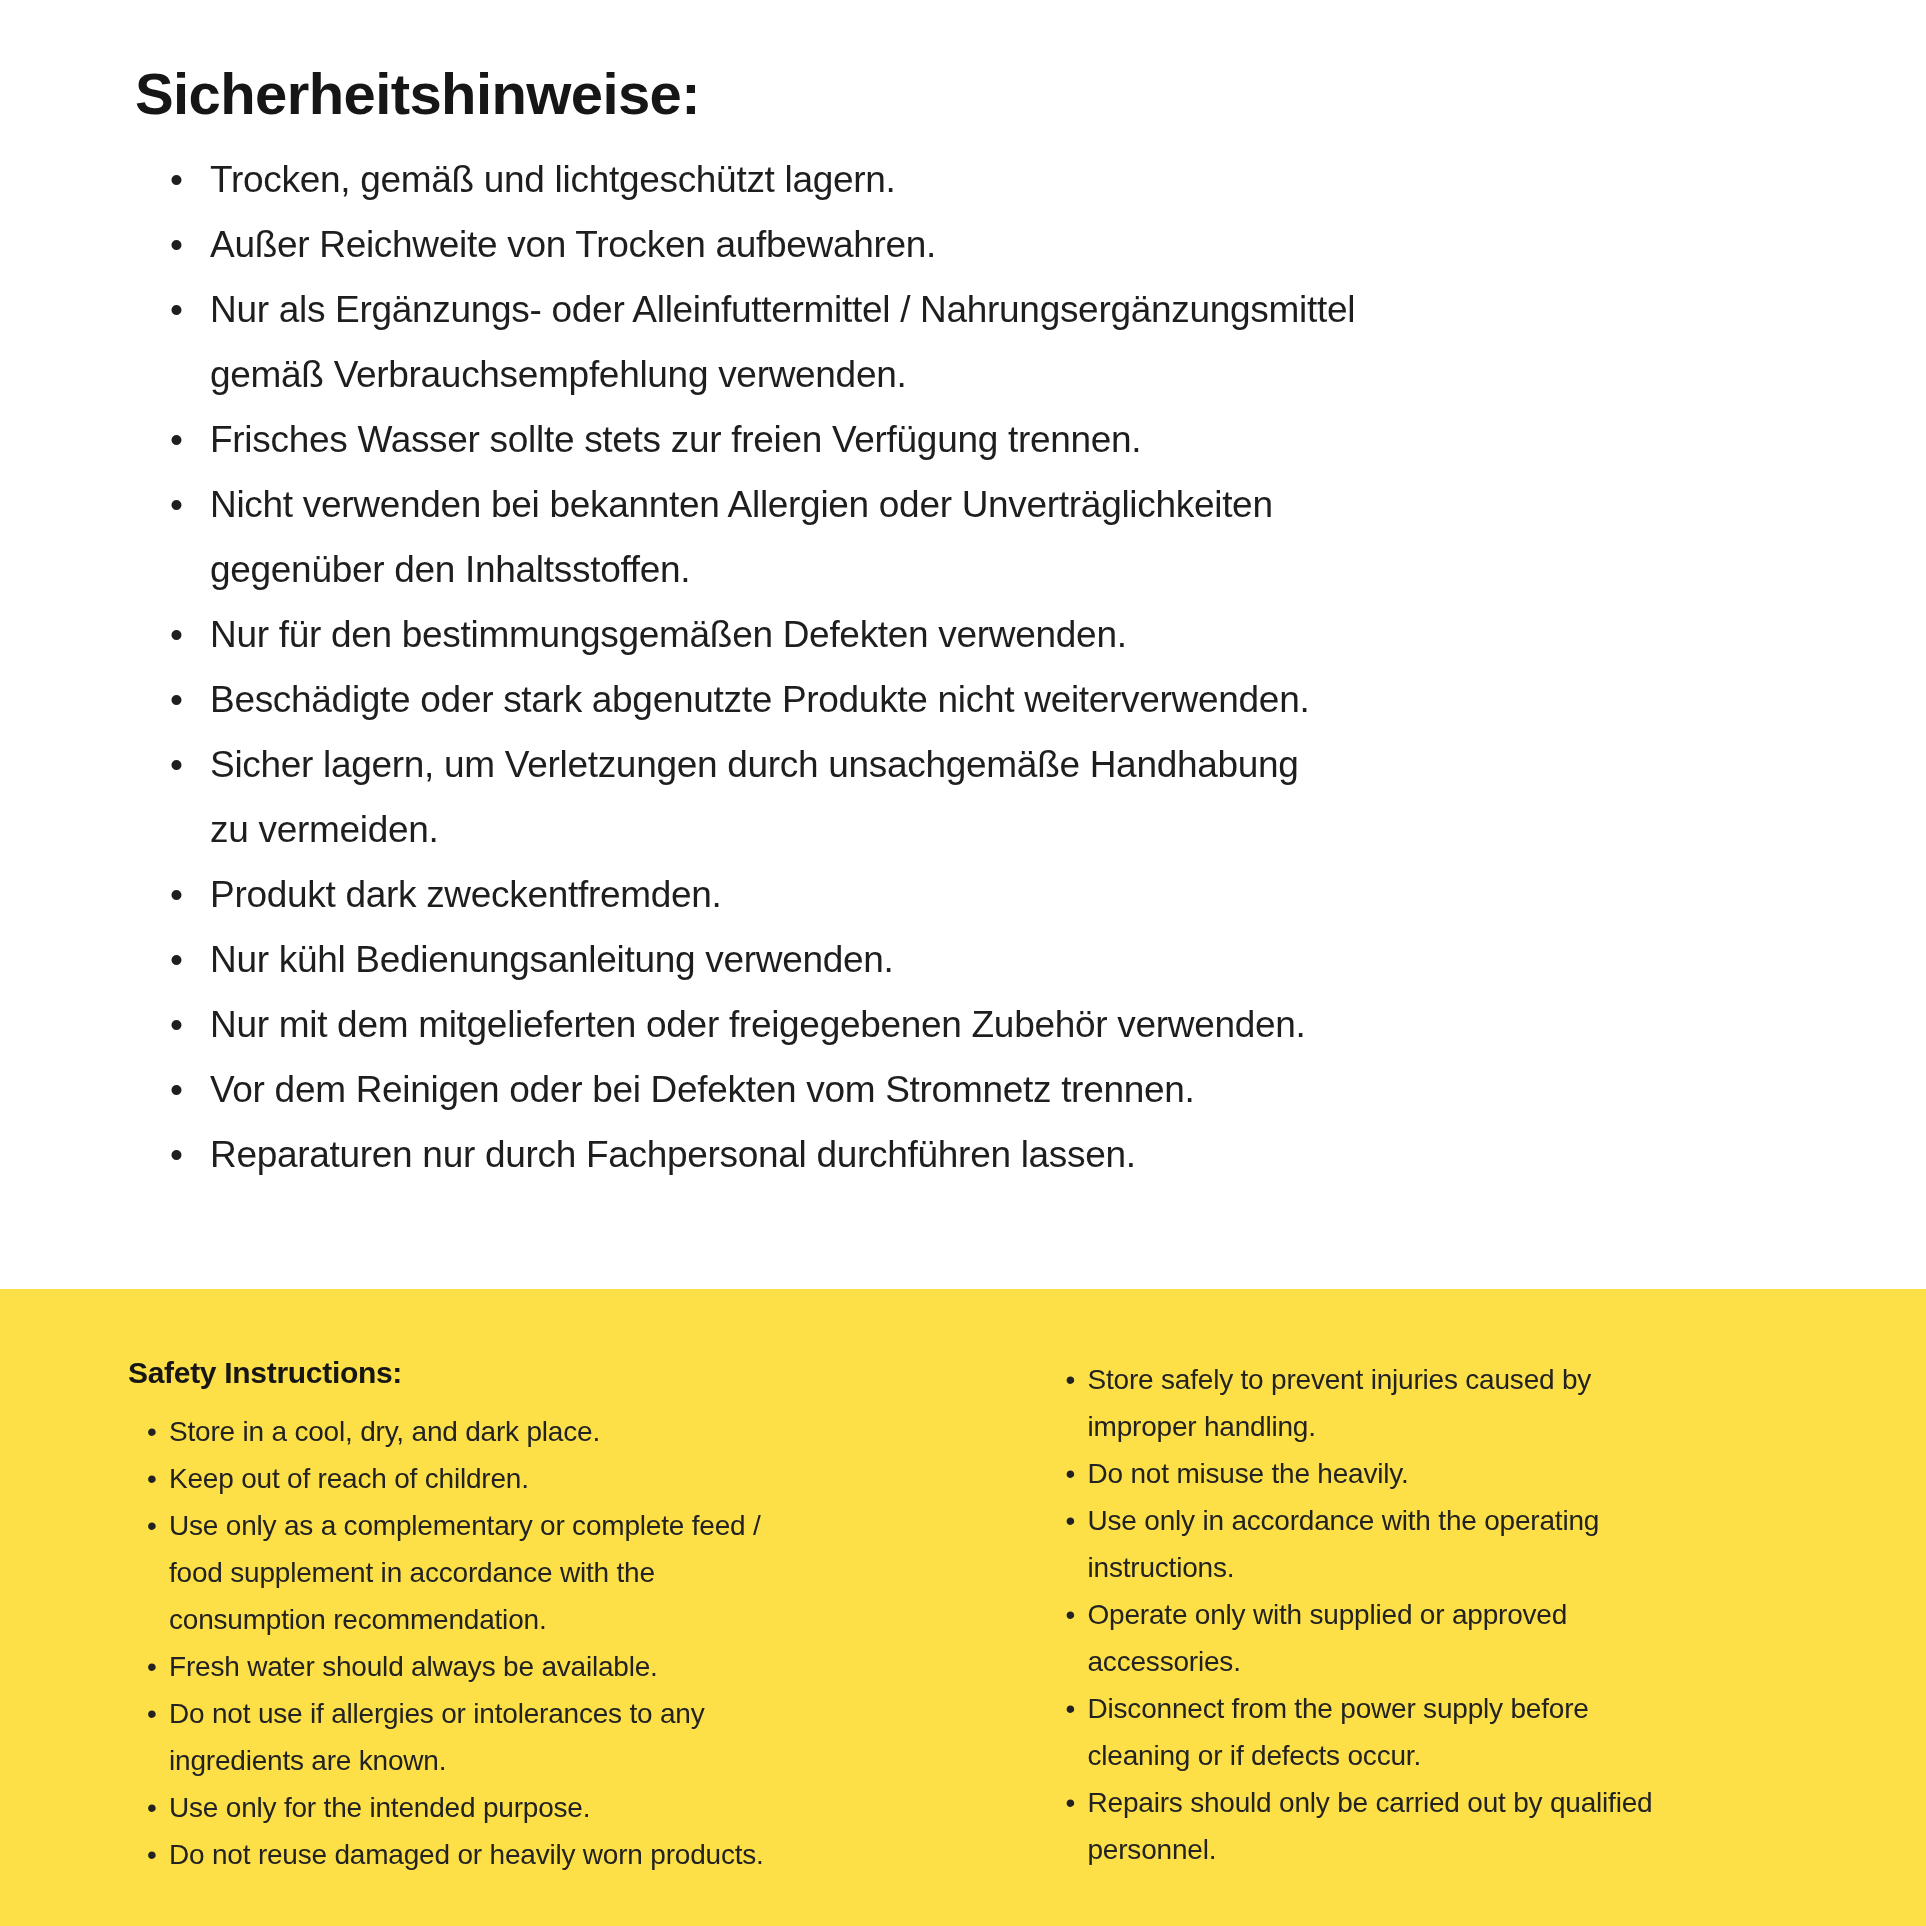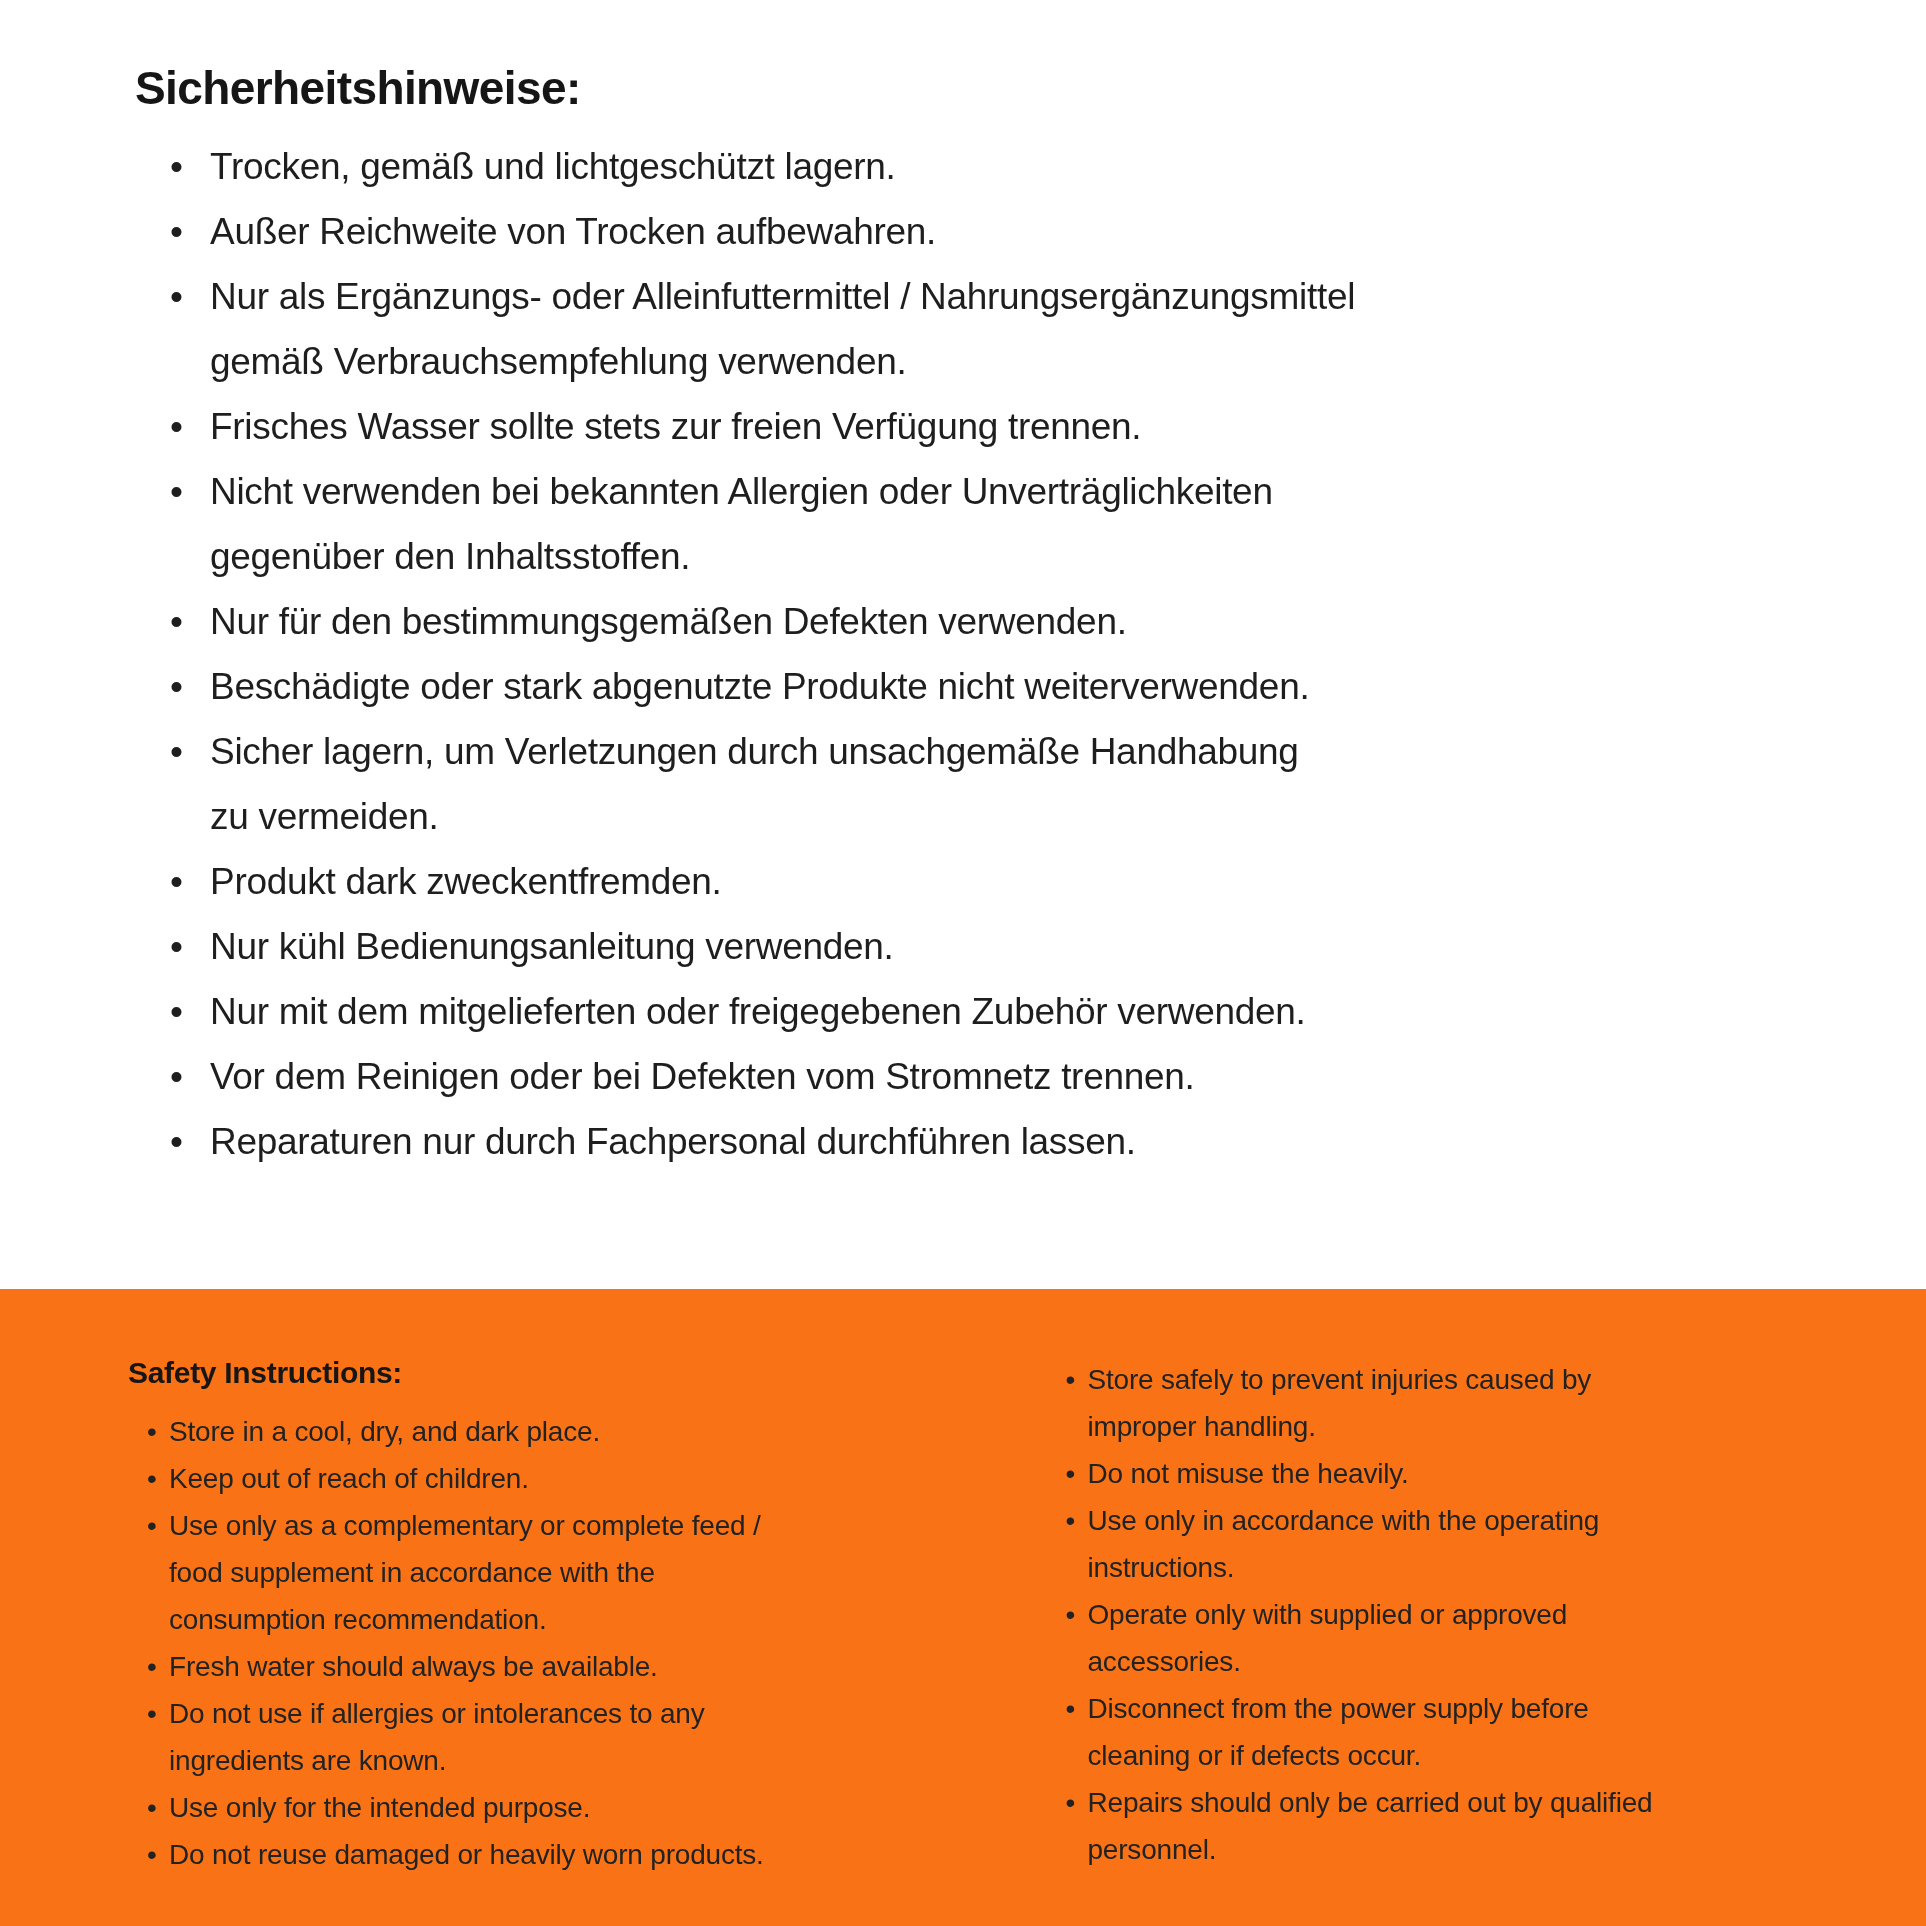--- a/index.html
+++ b/index.html
@@ -18,21 +18,21 @@
   }
   
   .section-de {
     box-sizing: border-box;
     height: 1289px;
     background: #ffffff;
     padding: 64px 83px 0 135px;
   }
   .section-de h1 {
     margin: 0 0 22px 0;
-    font-size: 46px;
+    font-size: 58px;
     line-height: 1.05;
     font-weight: 700;
     letter-spacing: -0.6px;
     color: #161616;
   }
   ul.blist {
     list-style: none;
     margin: 0;
     padding: 0;
   }
@@ -46,21 +46,21 @@
   li.bitem { display: flex; align-items: baseline; }
   .bullet {
     flex: none;
     text-align: left;
   }
   .txt { flex: 1 1 auto; }
   
   .section-en {
     box-sizing: border-box;
     height: 638px;
-    background: #f97316;
+    background: #fde047;
     padding: 67px 58px 0 128px;
     display: flex;
     align-items: flex-start;
   }
   .col-left {
     box-sizing: border-box;
     width: 896px;
     flex: none;
   }
   .col-right { flex: 1 1 auto; padding-left: 22.5px; }

